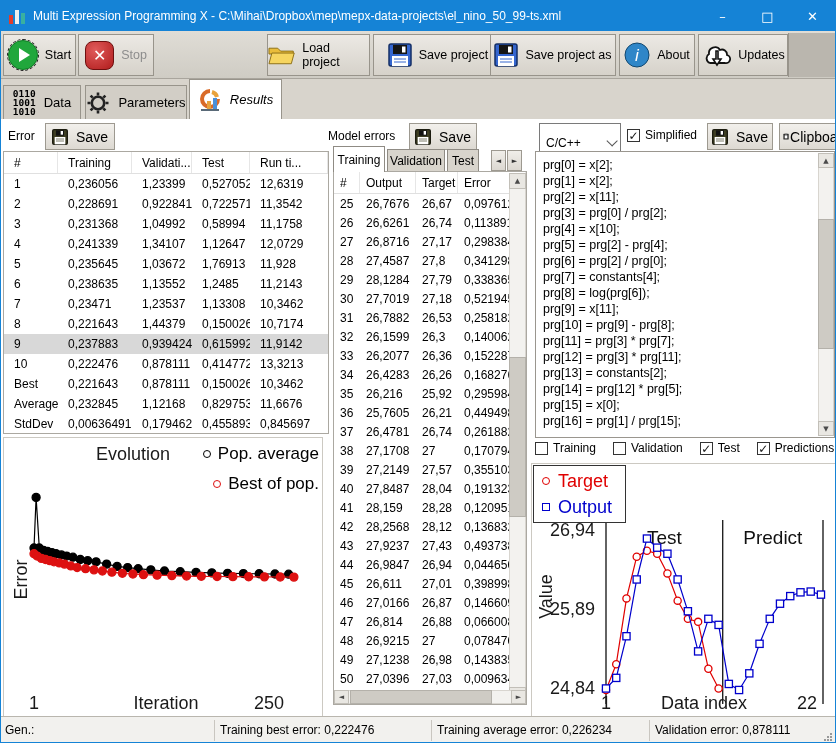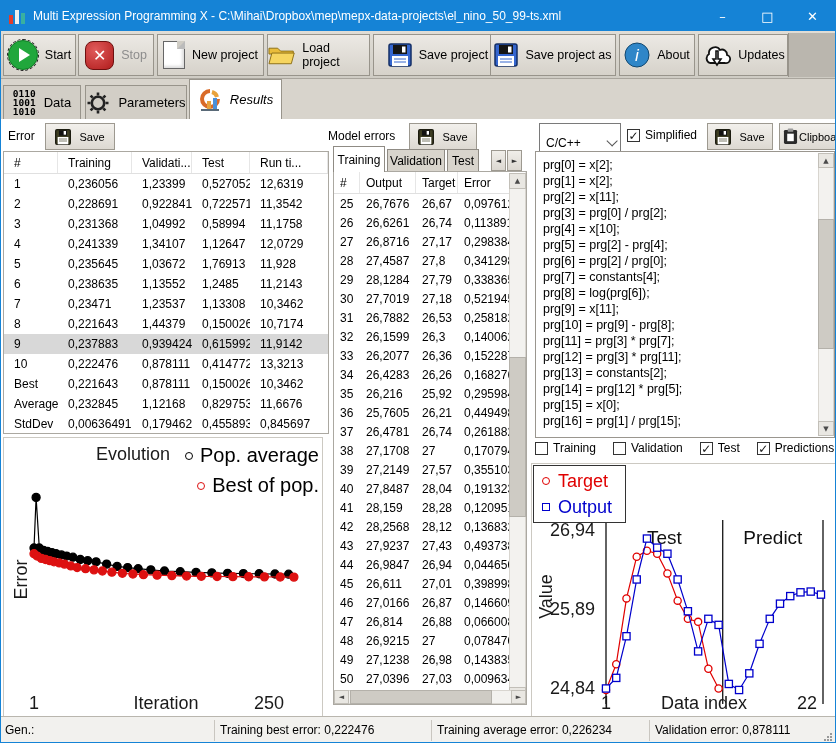--- a/index.html
+++ b/index.html
@@ -28,21 +28,21 @@
 
   
   .tabbar { position:absolute; left:0; top:78px; width:100%; height:40px; background:#d8d4cc; }
   .tab { position:absolute; border:1px solid #98948b; border-bottom:none; background:#d2cec6; display:flex; align-items:center; justify-content:center; gap:8px; font-size:13px; }
   .tab.selected { background:#fff; z-index:2;font-style:italic; }
   .bin-icon { font-family:"DejaVu Sans Mono",monospace; font-weight:bold; font-size:9.5px; line-height:9px; letter-spacing:0; }
 
   
   .content { position:absolute; left:0; top:118px; width:100%; height:597px; background:#fff; }
   .lbl { position:absolute; font-size:12px; }
-  .sbtn { position:absolute; border:1px solid #9d9990; background:linear-gradient(#f2f0ec,#ddd9d2); display:flex; align-items:center; justify-content:center; gap:8px; font-size:11px; }
+  .sbtn { position:absolute; border:1px solid #9d9990; background:linear-gradient(#f2f0ec,#ddd9d2); display:flex; align-items:center; justify-content:center; gap:8px; font-size:14px; }
   .combo { position:absolute; border:1px solid #7a7a7a; background:#fff; display:flex; align-items:center; padding:0 6px; font-size:12px; }
   .combo .chev { margin-left:auto; width:8px; height:8px; border-right:1.6px solid #555; border-bottom:1.6px solid #555; transform:rotate(45deg) translateY(-3px); }
   .cb { display:inline-block; width:13px; height:13px; border:1px solid #333; background:#fff; text-align:center; line-height:12px; font-size:12px; font-weight:bold; color:#111; font-family:"DejaVu Sans",sans-serif; }
 
   
   .panel { position:absolute; background:#fff; border:1px solid #aba8a1; }
   .thead, .tr { display:grid; align-items:center; }
   .thead { border-bottom:1px solid #e0e0e0; }
   .thead .th { padding-left:10px; border-right:1px solid #e6e6e6; height:100%; display:flex; align-items:center; white-space:nowrap; overflow:hidden; }
   .td { padding-left:10px; white-space:nowrap; overflow:hidden; }
@@ -67,21 +67,21 @@
 
   
   .codebox { position:absolute; background:#fff; border:1px solid #9a968f; overflow:hidden; }
   .code-line { font-size:12.5px; line-height:16px; padding-left:7px; white-space:pre; }
 
   
   .chartbox { position:absolute; border:1px solid #ccc9c2; background:#fff; }
   svg text { font-family:"Liberation Sans",sans-serif; }
   .bigtext { position:absolute; font-size:18px; color:#1a1a1a; white-space:nowrap; }
   .rot { transform:rotate(-90deg); text-align:center; }
-  .legend-row { position:absolute; display:flex; align-items:center; justify-content:flex-end; gap:7px; font-size:20px; }
+  .legend-row { position:absolute; display:flex; align-items:center; justify-content:flex-end; gap:7px; font-size:17px; }
   .mk-circle { width:8px; height:8px; border-radius:50%; border:1.6px solid #000; background:#fff; }
   .mk-square { width:8px; height:8px; border:1.6px solid #000; background:#fff; }
   .pred-legend { position:absolute; border:1px solid #333; background:#fff; padding:3px 8px; display:flex; flex-direction:column; gap:2px; }
   .pred-legend .row { display:flex; align-items:center; gap:8px; font-size:18px; height:24px; }
   .toggles { position:absolute; display:flex; gap:17px; align-items:center; }
   .toggle { display:flex; align-items:center; gap:5px; font-size:12px; }
 
   
   .statusbar { position:absolute; left:0; top:715px; width:100%; height:28px; background:#f2f1ee; border-top:1px solid #b9b6ae; }
   .status-sep { position:absolute; top:3px; width:1px; height:21px; background:#c9c6c0; }
@@ -116,24 +116,20 @@
   <div class="toolbar">
     <div class="tbtn" style="left:2px;width:73px">
       <span class="play-circle">
           <span class="play-tri"></span>
         </span>
       <span>Start</span>
     </div>
     <div class="tbtn disabled" style="left:77px;width:76px">
       <span class="stop-octo">✕</span>
       <span>Stop</span>
-    </div>
-    <div class="tbtn" style="left:156px;width:107px">
-      <span class="page-icon"></span>
-      <span>New project</span>
     </div>
     <div class="tbtn" style="left:266px;width:103px">
       <svg width="28" height="22" viewBox="0 0 28 22">
         <path d="M1 4 h9 l3 3 h13 v3 H1 z" fill="#e9bc3a" stroke="#8d6f16" stroke-width="1"></path>
         <path d="M1 20 L4 9 h23 l-3 11 z" fill="#f6d560" stroke="#8d6f16" stroke-width="1"></path>
       </svg>
       <span>Load project</span>
     </div>
     <div class="tbtn" style="left:372px;width:130px">
       <svg width="24" height="24" viewBox="0 0 24 24">

